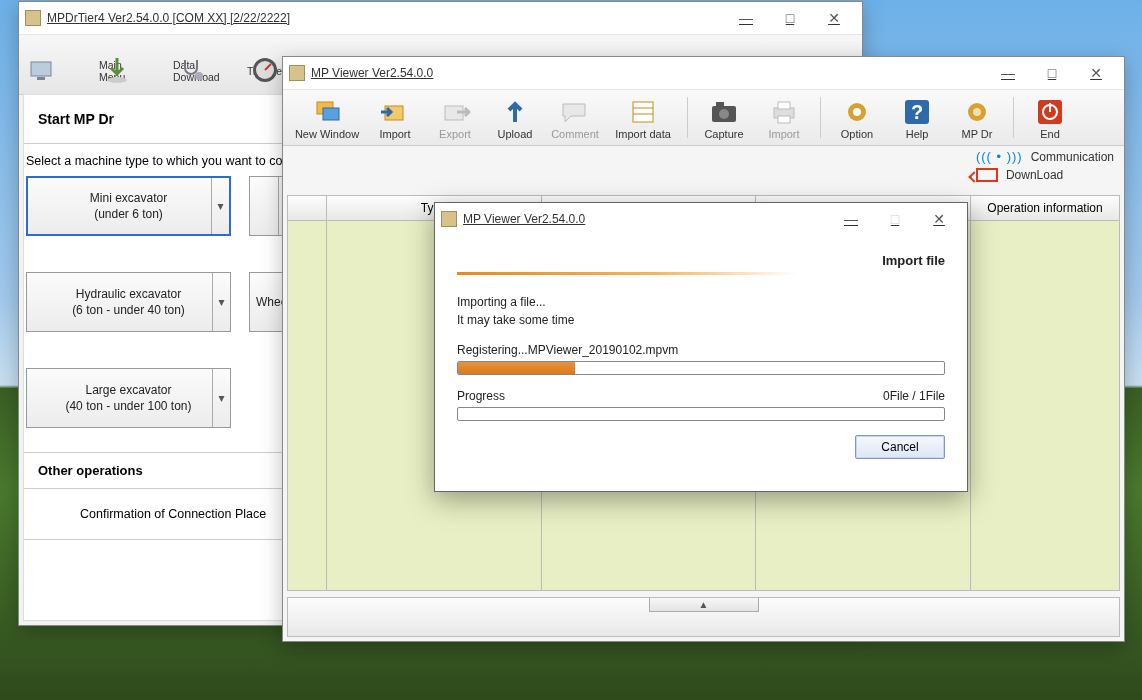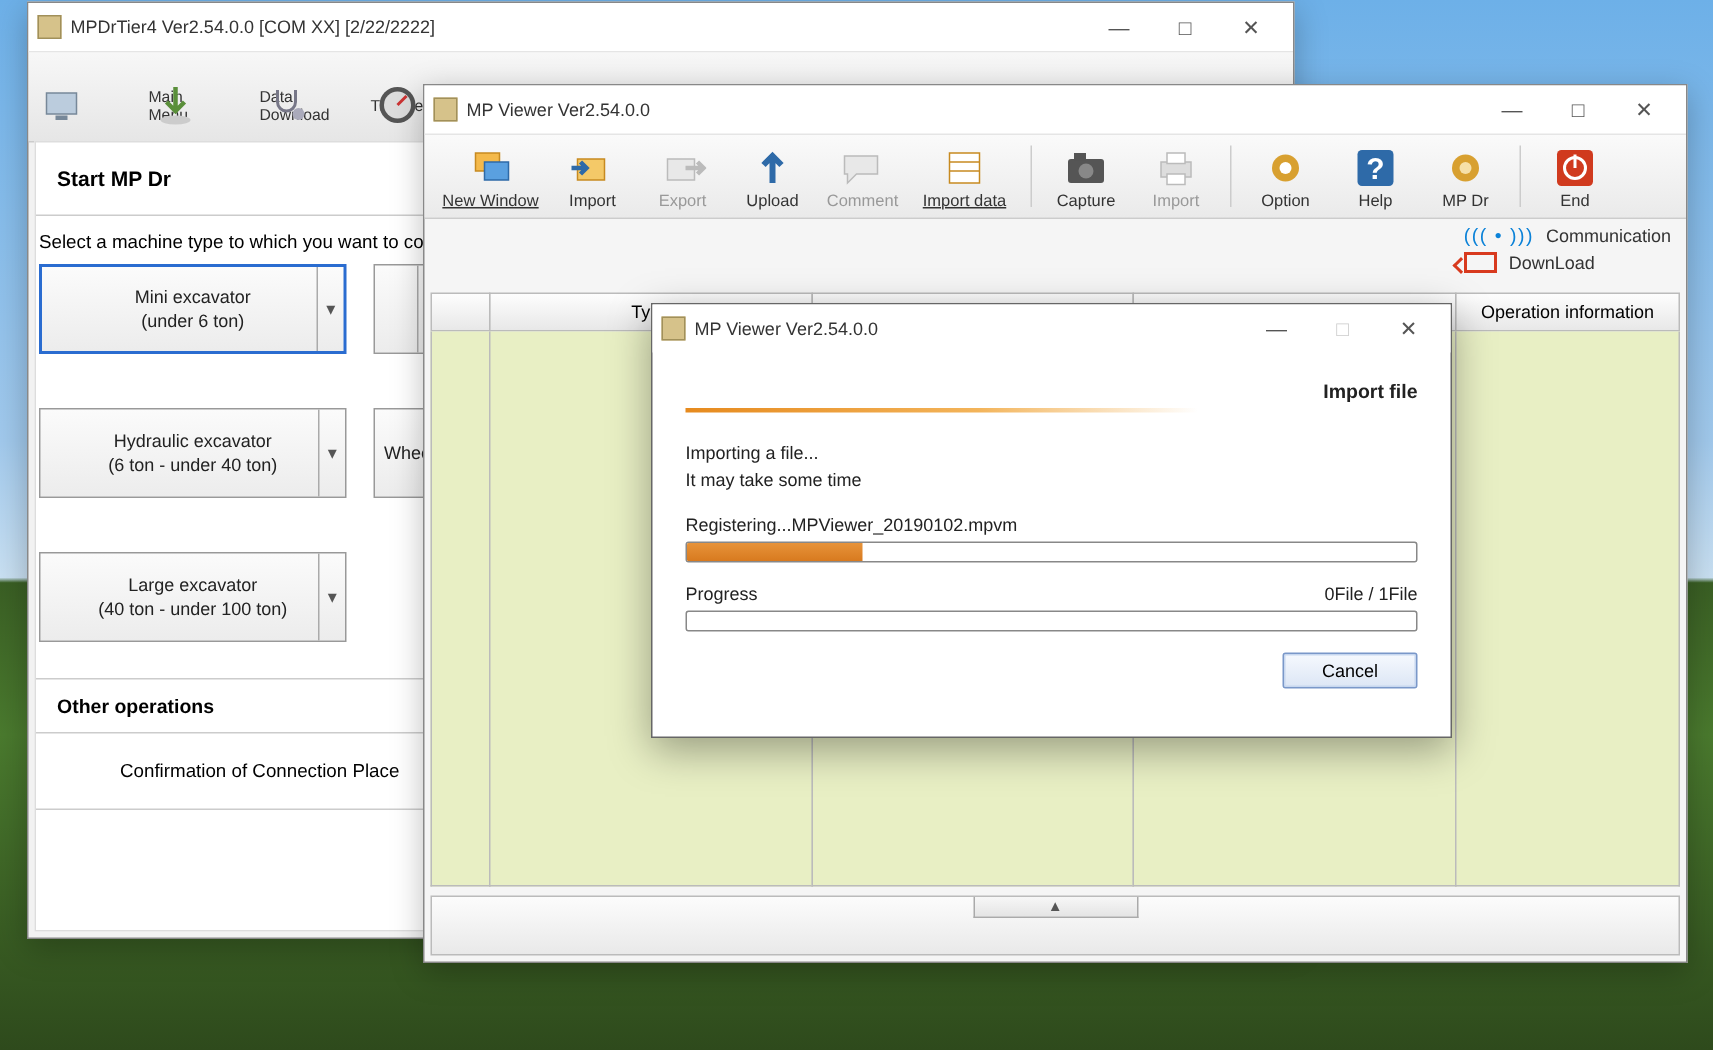--- a/index.html
+++ b/index.html
@@ -8,21 +8,21 @@
     background: linear-gradient(to bottom, #6db0e8 0%, #a1c9ec 42%, #c9e0f2 55%, #3a5f24 55.5%, #4a7a2e 70%, #2e4a1c 100%);
   }
 
   .window {
     position: absolute; background: #fff; border: 1px solid #888;
     box-shadow: 0 6px 20px rgba(0,0,0,0.25);
   }
 
   
   #winA { left: 18px; top: 1px; width: 845px; height: 625px; background:#f2f2f2; }
-  .titlebar { height: 30px; display:flex; align-items:center; padding:16px 6px; font-size:12px; color:#333; background:#fff; border-bottom:1px solid #e5e5e5; }
+  .titlebar { height: 30px; display:flex; align-items:center; padding:16px 6px; font-size:12px; color:#333; background:#fff; border-bottom:1px solid #e5e5e5;text-decoration:underline; }
   .titlebar .ticon { width:16px; height:16px; margin-right:6px; background:#d6c28a; border:1px solid #a1905a; }
   .titlebar .spacer { flex:1; }
   .tbtn { width:44px; height:28px; display:flex; align-items:center; justify-content:center; color:#555; font-size:14px; }
 
   .toolbarA {
     height:60px; background: linear-gradient(#f7f7f7,#e6e6e6); border-bottom:1px solid #ccc;
     display:flex; align-items:flex-end; padding:4px 6px; gap:2px;
   }
   .tbitem { width:72px; display:flex; flex-direction:row; align-items:center; font-size:10.5px; color:#333; padding:2px;gap:40px; }
   .tbitem .ticon32 { width:32px; height:32px; margin-bottom:2px; display:flex; align-items:center; justify-content:center; }
@@ -42,21 +42,21 @@
   .otherHdr { margin-top:24px; font-weight:bold; font-size:13px; padding:10px 14px; border-top:1px solid #ccc; border-bottom:1px solid #ccc;}
   .confirm-row { padding:18px 0 18px 56px; font-size:12.5px; border-bottom:1px solid #ccc; }
 
   
   #winB { left:282px; top:56px; width:843px; height:586px; background:#f5f5f5; }
   #winB .toolbarB {
     height:56px; background:linear-gradient(#fafafa,#eaeaea); border-bottom:1px solid #ccc;
     display:flex; align-items:flex-end; padding:3px 6px; gap:0;
   }
   .tbitemB { width:60px; display:flex; flex-direction:column; align-items:center; font-size:11px; color:#333; padding:2px 0; }
-  .tbitemB.wide { width:76px;text-decoration:underline; }
+  .tbitemB.wide { width:76px; }
   .tbitemB.dim { color:#999; }
   .sep { width:1px; align-self:stretch; margin:4px 6px; background:#ccc; }
 
   .statusR { position:absolute; right:10px; top:92px; font-size:12px; color:#333; text-align:left; }
   .statusR .row { display:flex; align-items:center; gap:8px; margin-bottom:4px; }
   .comm-ico { color:#0b82d8; font-size:13px; letter-spacing:1px; }
   .dl-ico { width:22px; height:14px; border:2px solid #d83a1e; position:relative; }
   .dl-ico::after { content:""; position:absolute; left:-8px; top:3px; width:6px; height:6px; border-left:2px solid #d83a1e; border-bottom:2px solid #d83a1e; transform:rotate(45deg); }
 
   .gridWrap { position:absolute; left:4px; right:4px; top:138px; bottom:50px; }

